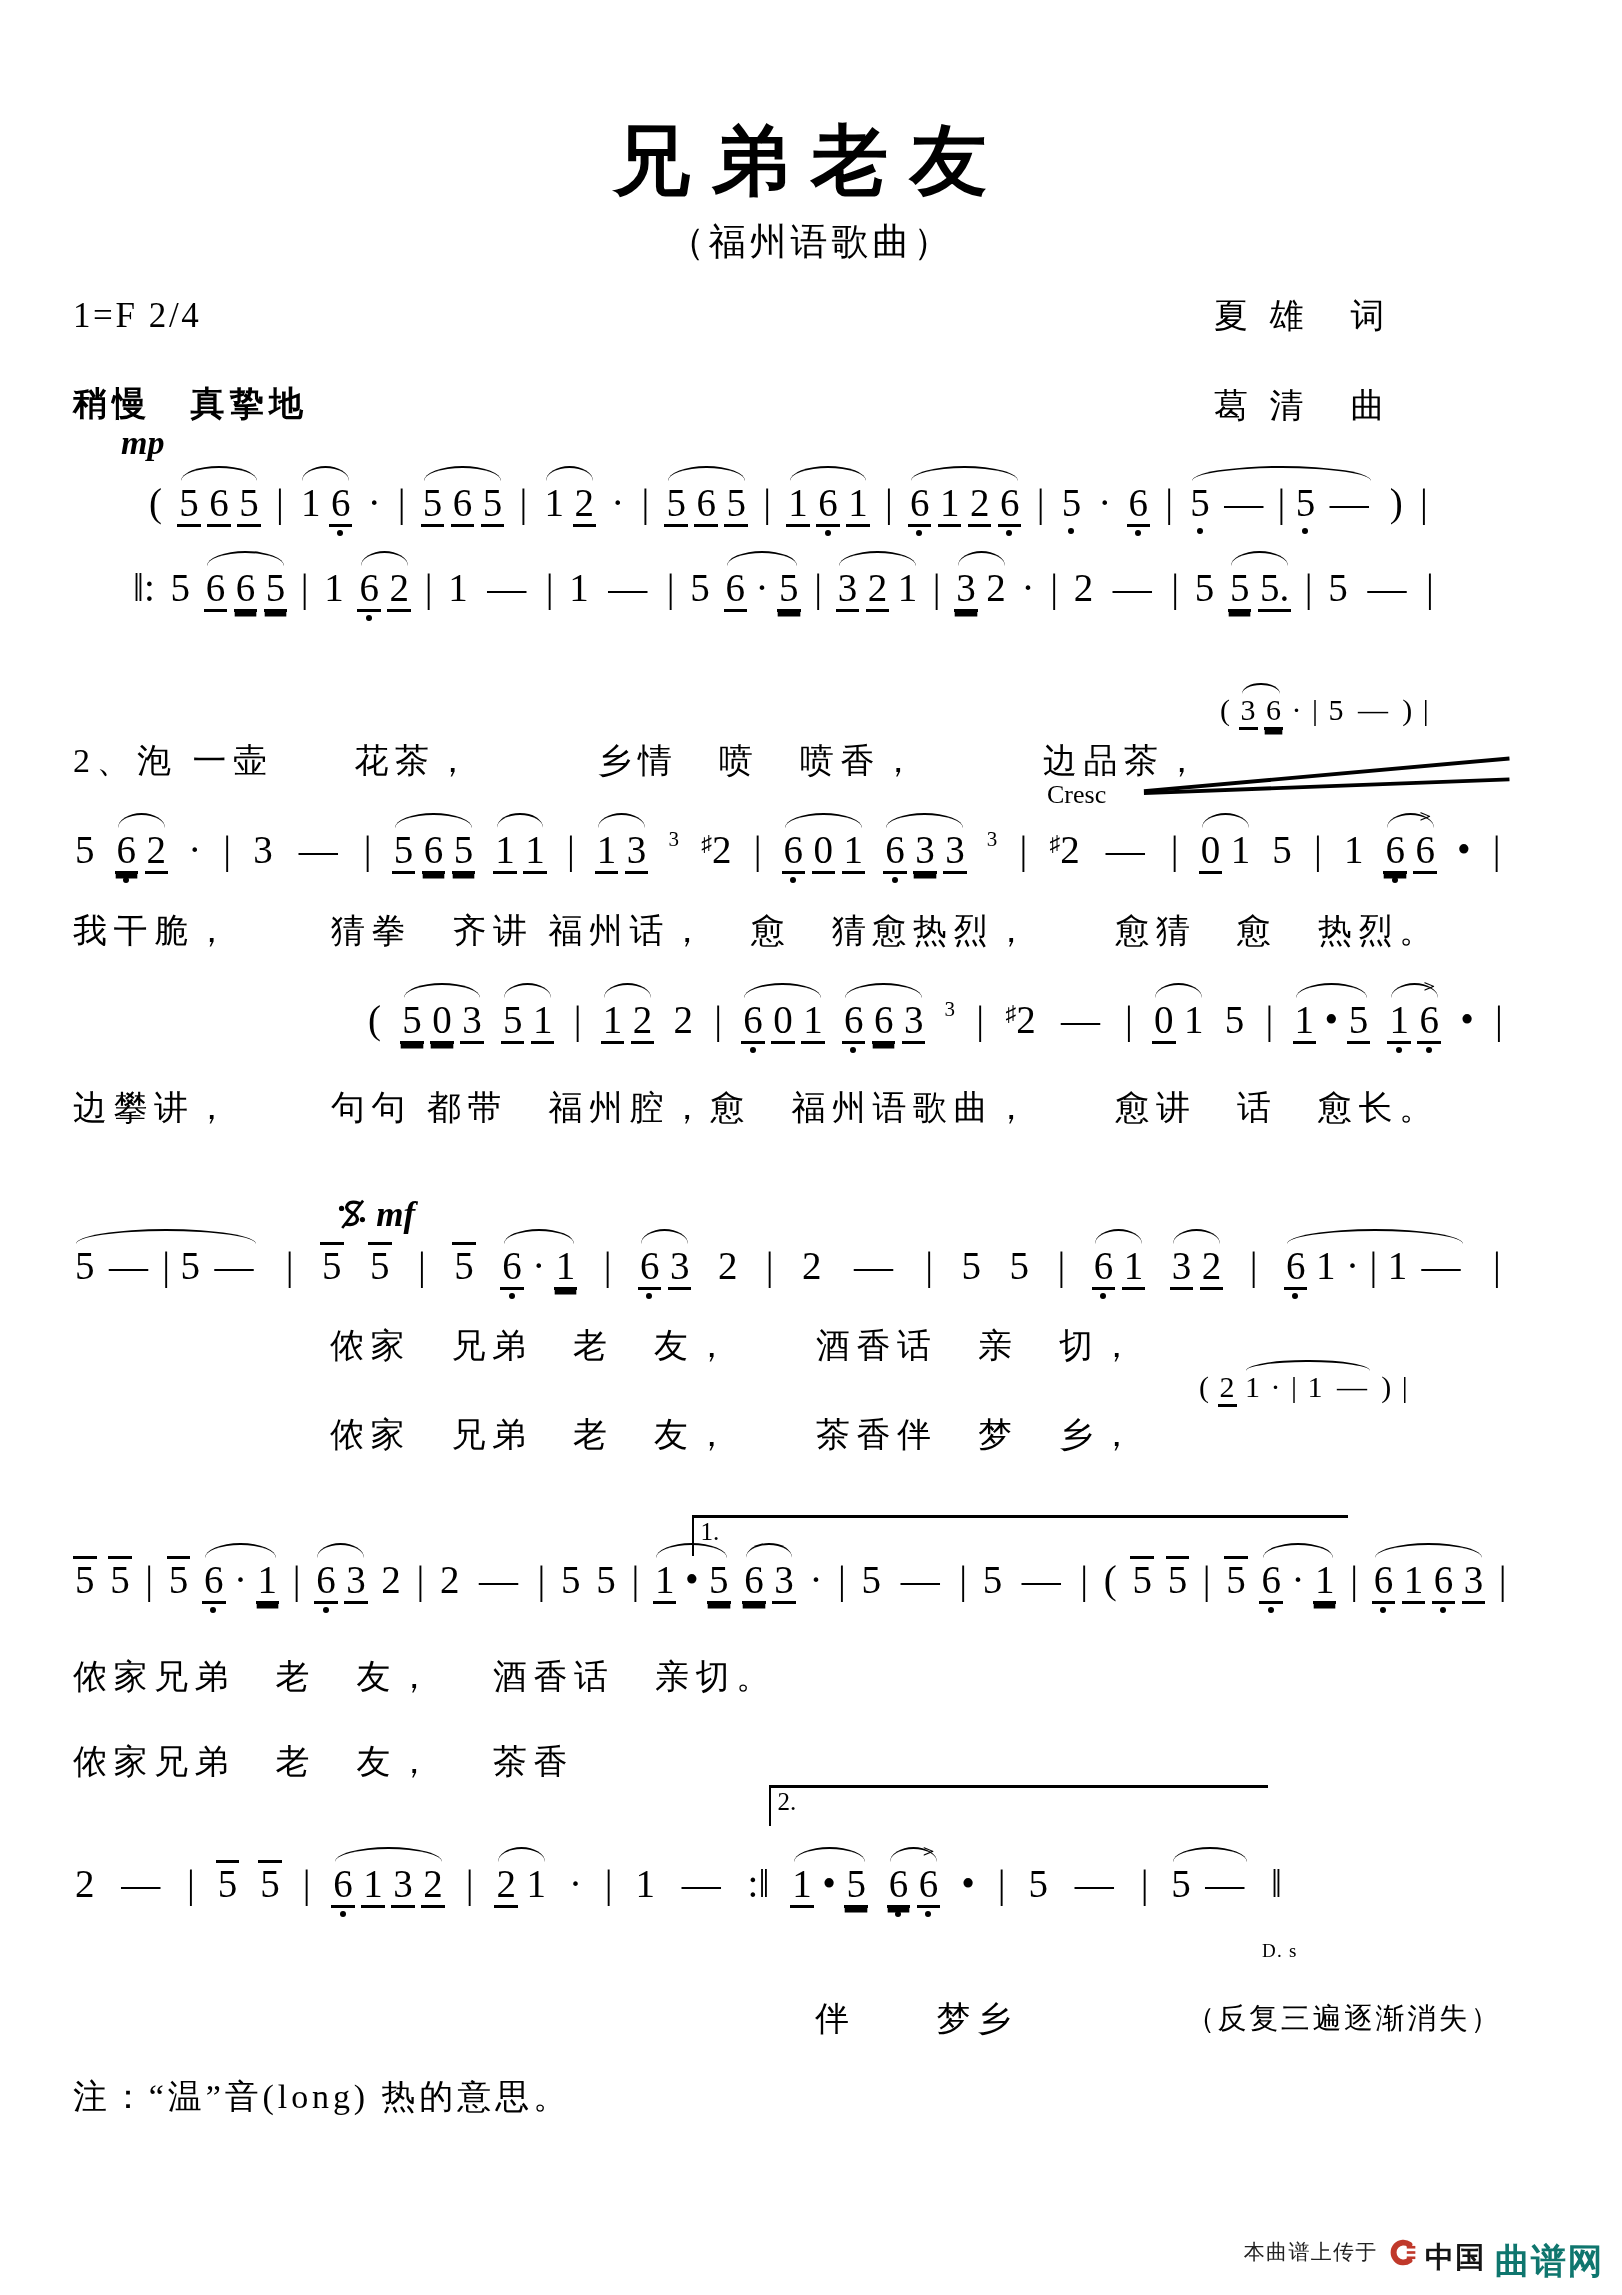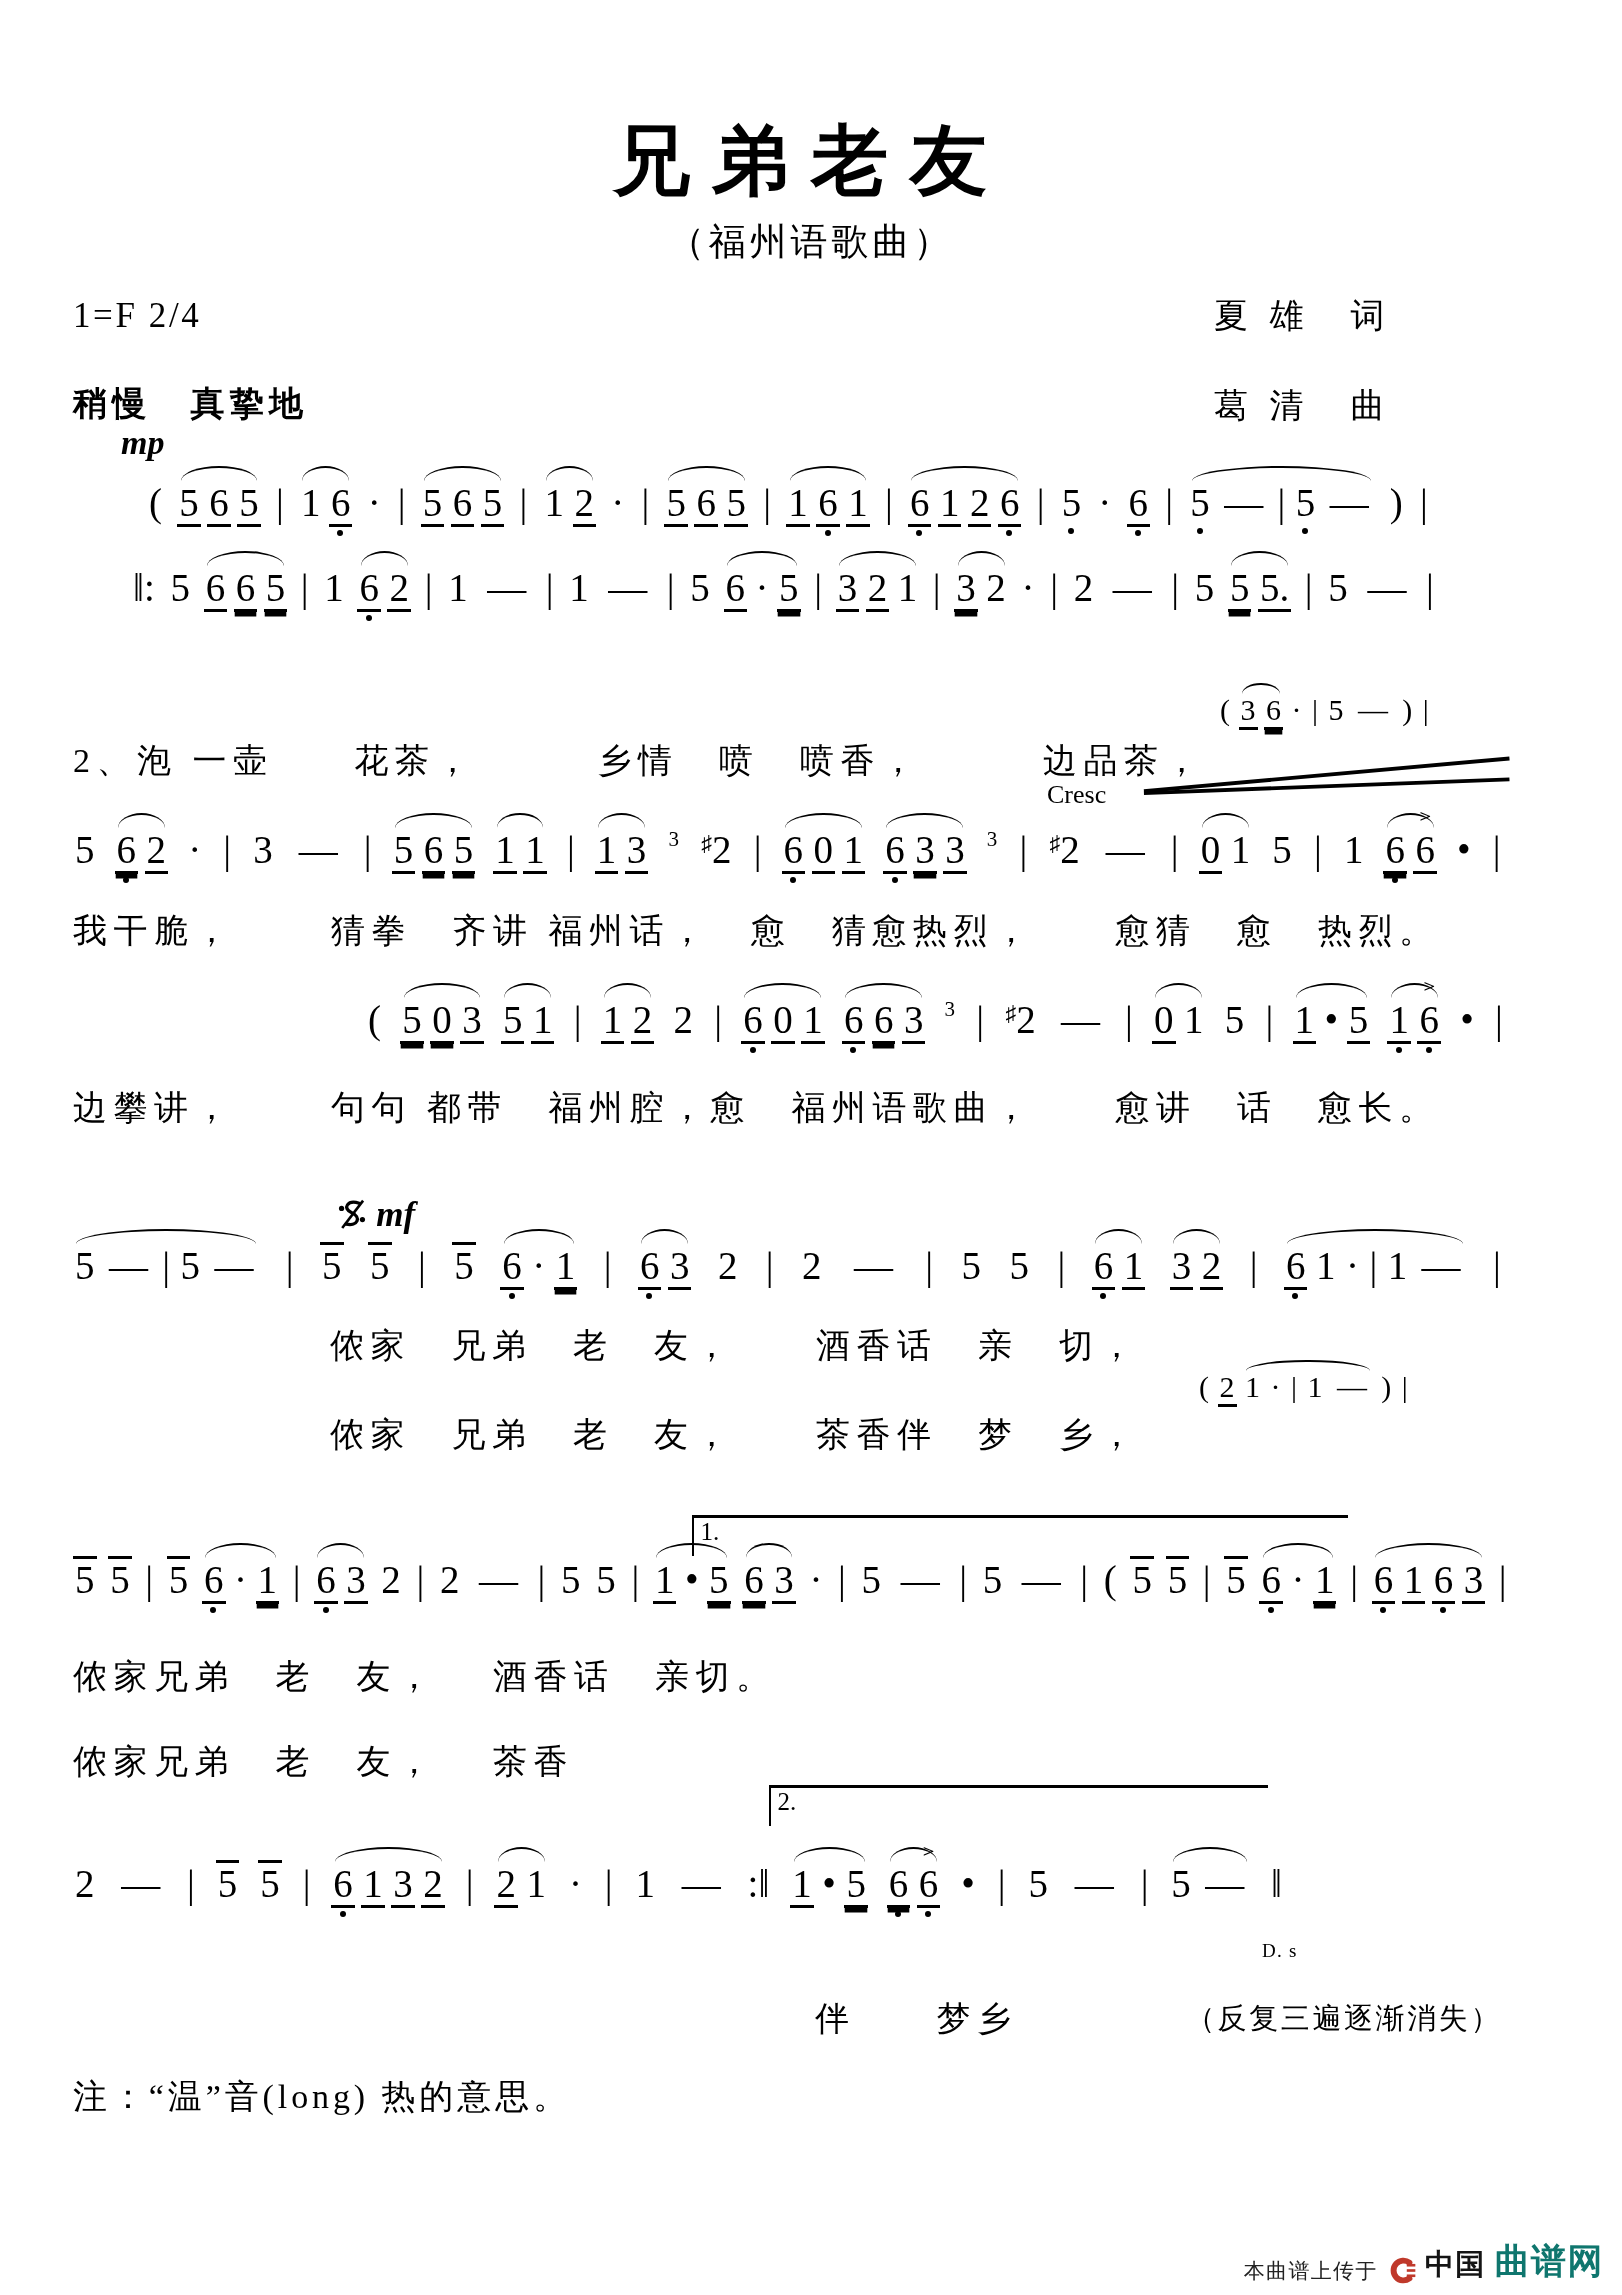--- a/index.html
+++ b/index.html
@@ -43,21 +43,21 @@
   .lyr{position:absolute;white-space:pre;font-size:34px;letter-spacing:6.5px;}
   .lyr.smallnote{font-size:29px;letter-spacing:2.6px;}
   
   .cresc{position:absolute;left:1047px;top:780px;font-size:26px;}
   .hairpin{position:absolute;left:1140px;top:753px;}
   .segno-mf{position:absolute;left:337px;top:1195px;display:flex;align-items:center;gap:9.2px;}
   .segno-mf .mftxt{font-style:italic;font-weight:bold;font-size:35px;}
   .ds{position:absolute;left:1262px;top:1932px;font-size:19px;letter-spacing:1.3px;margin-top:8px;}
   .footnote{position:absolute;left:73px;top:2074px;font-size:34px;letter-spacing:3.9px;}
   
-  .footer{position:absolute;right:18.3px;bottom:10.5px;display:flex;align-items:flex-end;gap:9.2px;
+  .footer{position:absolute;right:18.3px;bottom:10.5px;display:flex;align-items:flex-start;gap:9.2px;
           font-family:"Liberation Sans","DejaVu Sans",sans-serif;}
   .footer .up{font-size:21px;color:#222;letter-spacing:1.3px;}
   .footer .brand-cn{font-size:29px;font-weight:bold;color:#141414;
                     font-family:"Liberation Serif",serif;letter-spacing:1.3px;}
   .footer .brand-qp{font-size:35px;font-weight:bold;color:#0f766e;
                     font-family:"Liberation Serif",serif;letter-spacing:1.3px;}
 </style>
 </head>
 <body>
 

